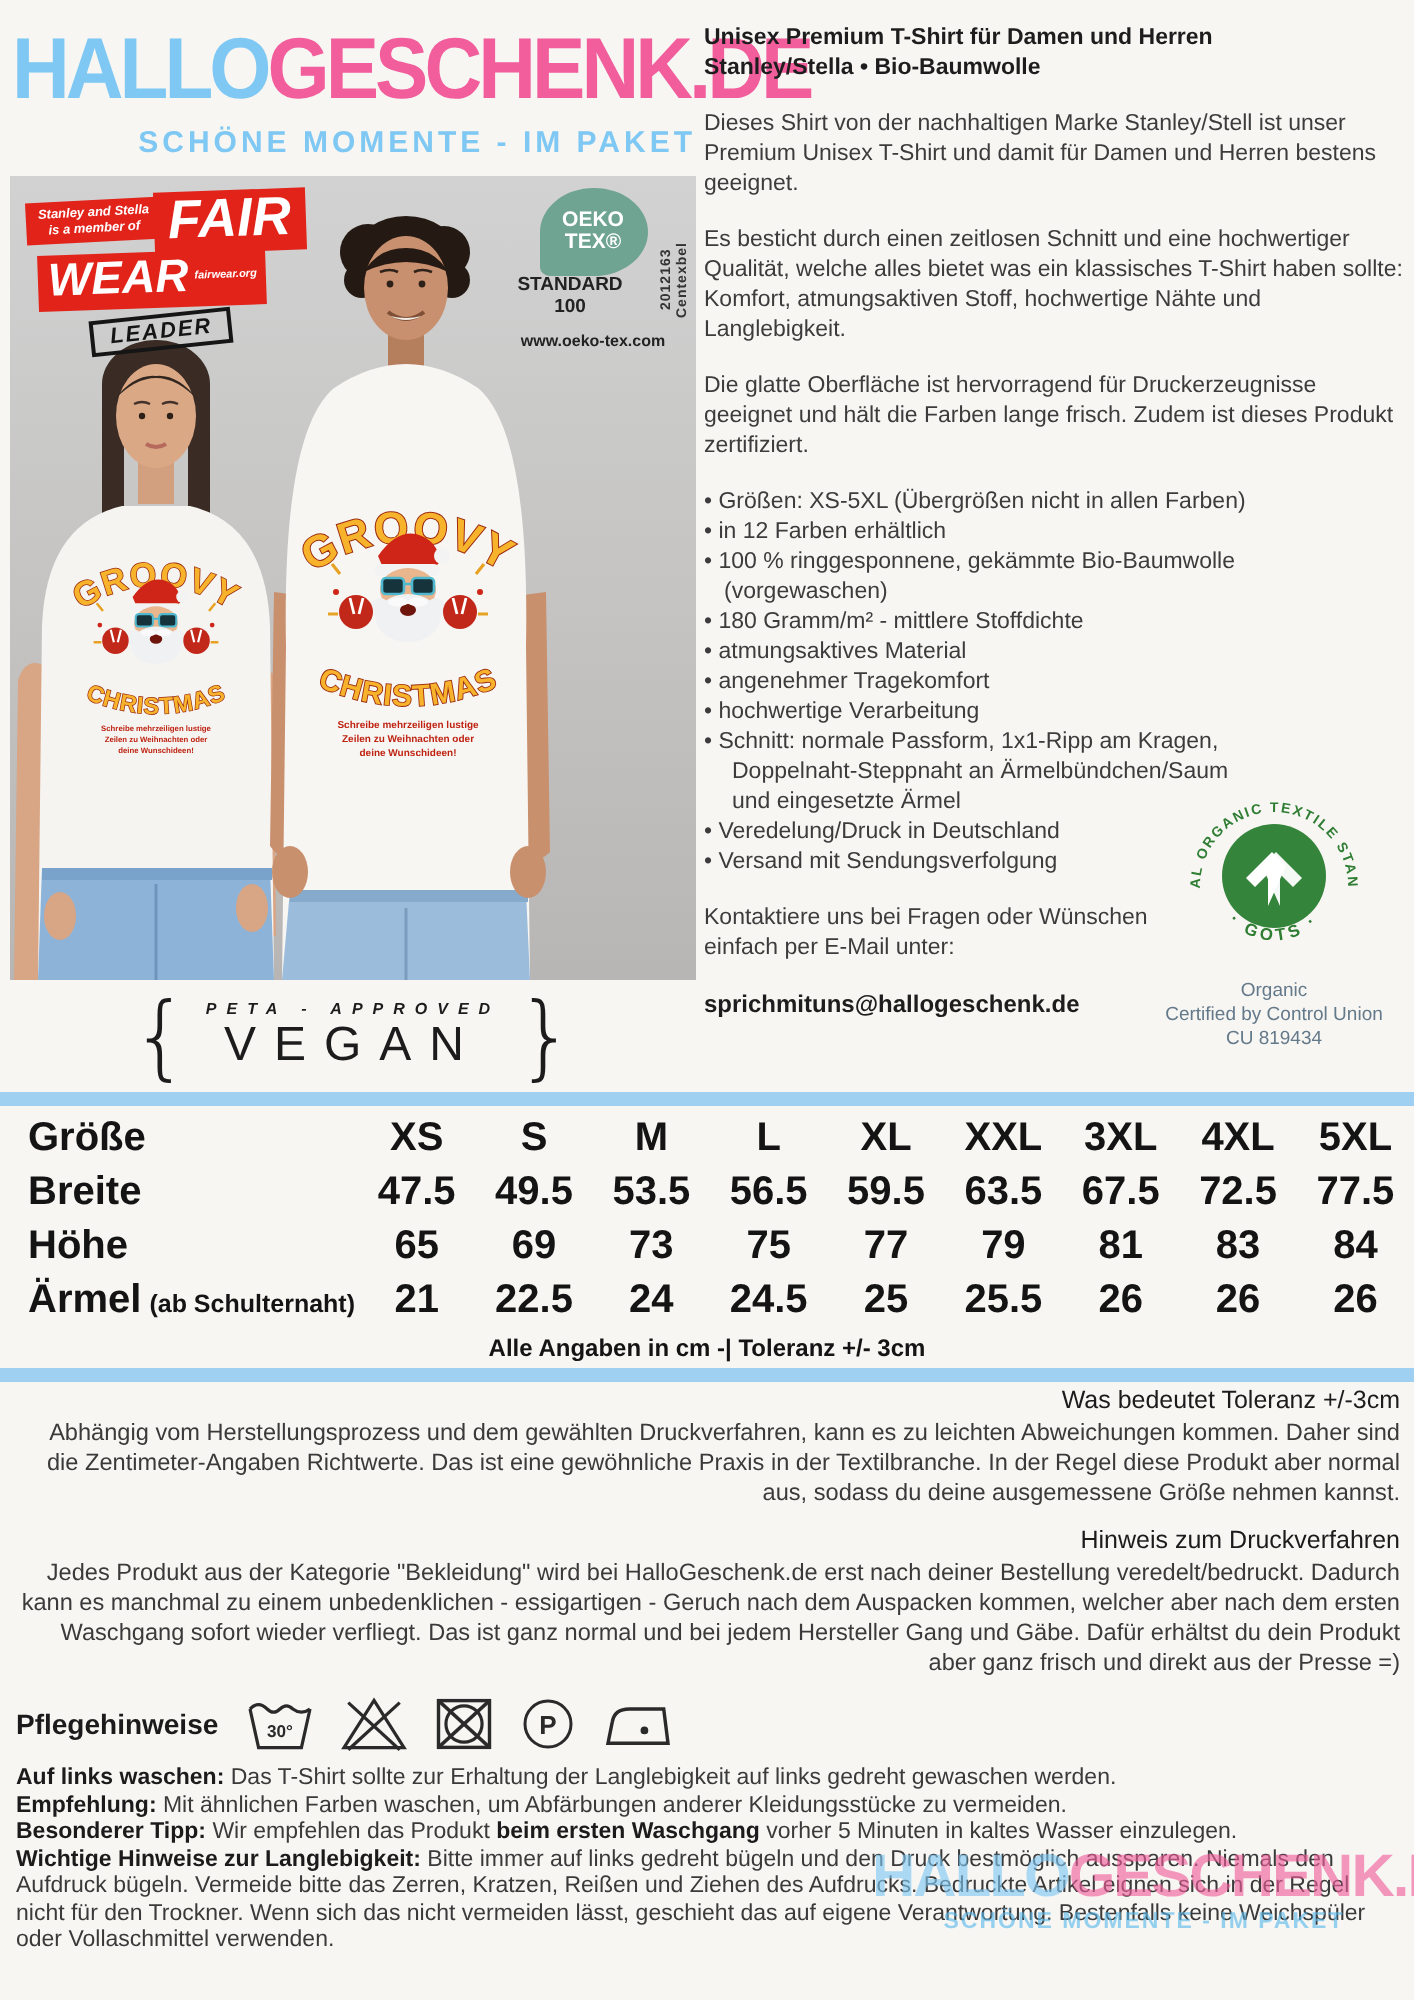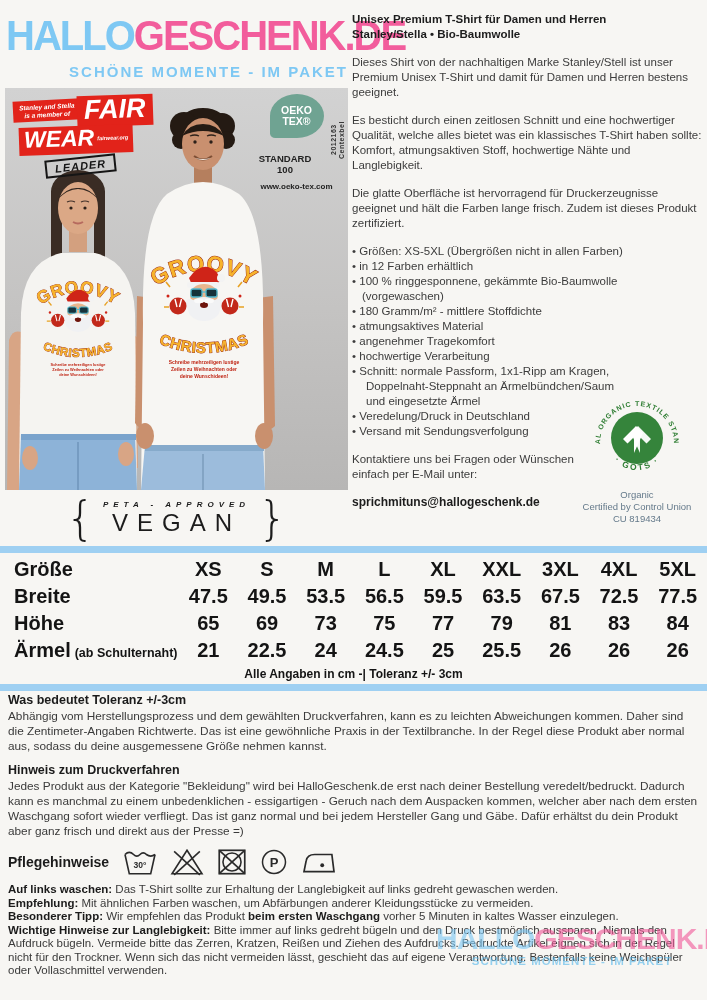--- a/index.html
+++ b/index.html
@@ -44,43 +44,43 @@
   .fw-url{font-size:5.5px;font-weight:bold;vertical-align:middle;margin-left:3px;}
   .fw-leader{position:absolute;left:32px;top:62px;border:2.5px solid #151515;color:#151515;
     font-weight:800;font-size:11px;padding:1px 8px;letter-spacing:1px;transform:rotate(-6deg);background:rgba(255,255,255,.0);}
   
   .oeko{position:absolute;top:6px;right:4px;width:95px;height:96px;text-align:center;font-style:normal;}
   .oeko-leaf{margin:0 auto;width:54px;height:44px;background:#6fa392;border-radius:50% 50% 50% 10%;
     color:#fff;font-weight:bold;font-size:10.5px;line-height:11.5px;display:flex;flex-direction:column;
     align-items:center;justify-content:center;}
   .oeko-cert{position:absolute;right:-2px;top:18px;height:56px;writing-mode:vertical-rl;transform:rotate(180deg);
     font-weight:bold;font-size:7px;line-height:8px;color:#333;letter-spacing:.5px;}
-  .oeko-std{font-weight:bold;font-size:9.5px;line-height:10.5px;color:#222;margin-top:16px;width:60px;margin-left:6px;}
+  .oeko-std{font-weight:bold;font-size:9.5px;line-height:10.5px;color:#222;margin-top:0;width:60px;margin-left:6px;}
   .oeko-url{font-weight:bold;font-size:8px;color:#222;margin-top:7px;}
   
   .vegan{position:absolute;top:490px;left:5px;width:343px;height:56px;display:flex;
     align-items:center;justify-content:center;gap:8px;color:#1c1c1c;}
   .vg-brace{font-size:46px;font-weight:300;line-height:46px;font-family:"DejaVu Sans", sans-serif;}
   .vg-mid{text-align:center;}
   .vg-top{font-size:8px;font-weight:bold;letter-spacing:5px;font-style:italic;}
   .vg-main{font-size:24px;letter-spacing:9px;margin-top:0;font-weight:400;}
   
   .bar{position:absolute;left:0;width:707px;height:7px;background:#9fd0f2;}
   .bar1{top:546px;} .bar2{top:684px;}
   
   .size-table{position:absolute;top:556px;left:0;width:707px;color:#141414;}
   .st-row{display:flex;height:27px;align-items:center;}
   .st-label{width:165px;padding-left:14px;font-size:20px;font-weight:bold;white-space:nowrap;}
   .st-note{font-size:12.5px;font-weight:bold;margin-left:4px;}
   .st-cell{flex:1;text-align:center;font-size:20px;font-weight:bold;}
   .st-footnote{text-align:center;font-size:12px;font-weight:bold;margin-top:3px;}
   
   .sections{position:absolute;top:690px;left:8px;width:692px;}
-  .sec-h{font-size:12.5px;font-weight:bold;color:#1b1b1b;margin:2px 0 1px;line-height:16px;}
-  .sec-p{font-size:11.8px;line-height:15px;margin:0 0 8px;color:#3a3a3a;}
+  .sec-h{font-size:12.5px;font-weight:normal;color:#1b1b1b;margin:2px 0 1px;line-height:16px;text-align:right;}
+  .sec-p{font-size:11.8px;line-height:15px;margin:0 0 8px;color:#3a3a3a;text-align:right;}
   .pflege-row{display:flex;align-items:center;gap:12px;margin:4px 0 6px;}
   .pflege-label{font-size:14px;font-weight:bold;color:#1b1b1b;}
   .care-icons{display:flex;align-items:center;gap:9px;}
   .care-icons svg{display:block;}
   .care p{font-size:11.5px;line-height:13.5px;margin:0;color:#3a3a3a;}
   .care b{color:#1b1b1b;}
   
   .watermark{position:absolute;top:924px;left:436px;width:272px;text-align:center;opacity:.62;z-index:5;pointer-events:none;}
   .wm-line{font-weight:bold;font-size:30px;letter-spacing:-1px;line-height:30px;white-space:nowrap;}
   .wm-tag{font-weight:bold;font-size:11.5px;letter-spacing:1px;color:#59b9ec;margin-top:1px;}

